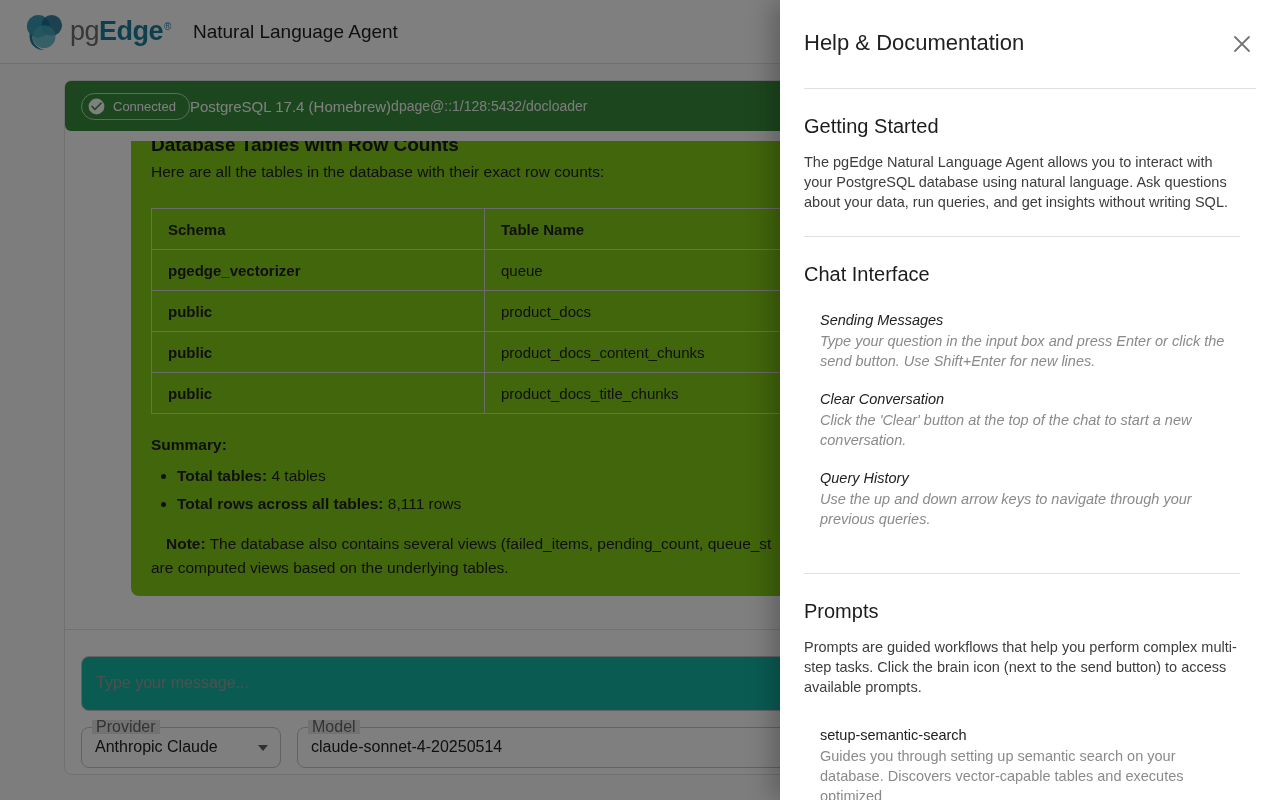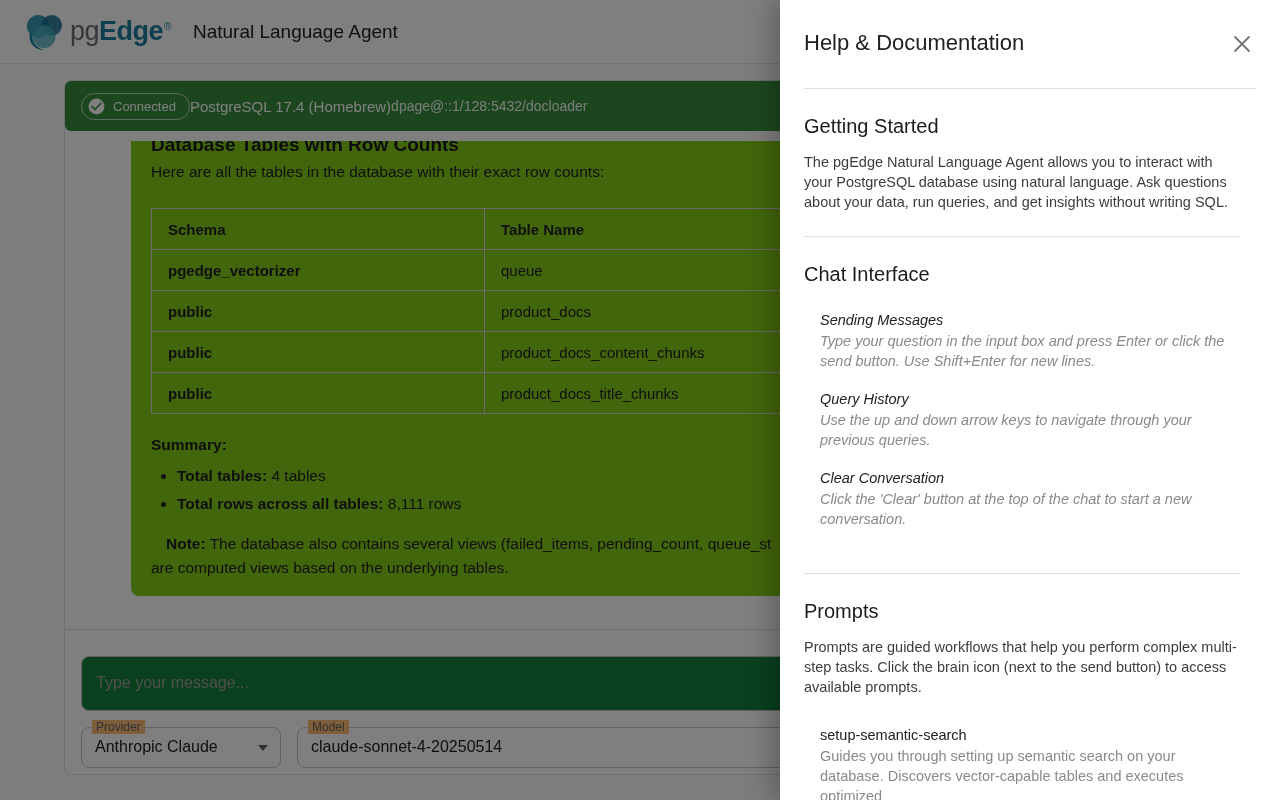--- a/index.html
+++ b/index.html
@@ -72,32 +72,32 @@
   .msg-note .note-line1 { white-space: nowrap; overflow: visible; margin-left: 15px; }
   .msg-note b { font-weight: 700; }
 
   
   .composer-divider { position: absolute; left: 0; right: 0; bottom: 144px; height: 1px; background: #e0e0e0; z-index: 2; }
   .composer { position: absolute; left: 0; right: 0; bottom: 0; height: 143px; background: #ffffff; border-radius: 0 0 8px 8px; }
   .composer textarea {
     position: absolute; left: 16px; top: 25px; width: 1120px; height: 55px;
     border: 1px solid #c4c4c4; border-radius: 8px; resize: none;
     font-family: "Liberation Sans", sans-serif; font-size: 16px;
-    padding: 17px 14px; color: #212121; background: #15803d; outline: none;
+    padding: 17px 14px; color: #212121; background: #14b8a6; outline: none;
   }
   .composer textarea::placeholder { color: #9e9e9e; opacity: 1; }
   .field-outline {
     position: absolute; top: 96px; height: 41px;
     border: 1px solid #c4c4c4; border-radius: 8px; background: #ffffff;
   }
   .field-provider { left: 16px; width: 200px; }
   .field-model { left: 232px; width: 820px; }
   .field-label {
-    position: absolute; top: -8px; left: 10px; background: #fdba74;
-    padding: 0 4px; font-size: 12px; color: #666666; line-height: 14px;
+    position: absolute; top: -8px; left: 10px; background: #e5e5e5;
+    padding: 0 4px; font-size: 16px; color: #666666; line-height: 14px;
   }
   .field-value { position: absolute; left: 13px; top: 10px; font-size: 16px; color: #212121; }
   .select-caret {
     position: absolute; right: 12px; top: 17px; width: 0; height: 0;
     border-left: 5px solid transparent; border-right: 5px solid transparent;
     border-top: 6px solid #616161;
   }
 
   
   .backdrop { position: absolute; inset: 0; background: rgba(0,0,0,0.5); z-index: 40; }
@@ -248,26 +248,26 @@
     <div class="help-divider" style="margin:0;"></div>
 
     <section class="help-section">
       <div class="help-h2">Chat Interface</div>
       <div class="help-items">
         <div class="help-item">
           <div class="help-item-title">Sending Messages</div>
           <div class="help-item-desc">Type your question in the input box and press Enter or click the send button. Use Shift+Enter for new lines.</div>
         </div>
         <div class="help-item">
+          <div class="help-item-title">Clear Conversation</div>
+          <div class="help-item-desc">Click the 'Clear' button at the top of the chat to start a new conversation.</div>
+        </div>
+        <div class="help-item">
           <div class="help-item-title">Query History</div>
           <div class="help-item-desc">Use the up and down arrow keys to navigate through your previous queries.</div>
-        </div>
-        <div class="help-item">
-          <div class="help-item-title">Clear Conversation</div>
-          <div class="help-item-desc">Click the 'Clear' button at the top of the chat to start a new conversation.</div>
         </div>
       </div>
     </section>
     <div class="help-divider" style="margin:0;"></div>
 
     <section class="help-section">
       <div class="help-h2">Prompts</div>
       <p class="help-p">Prompts are guided workflows that help you perform complex multi-step tasks. Click the brain icon (next to the send button) to access available prompts.</p>
       <div class="help-items-tight">
         <div class="help-item">

